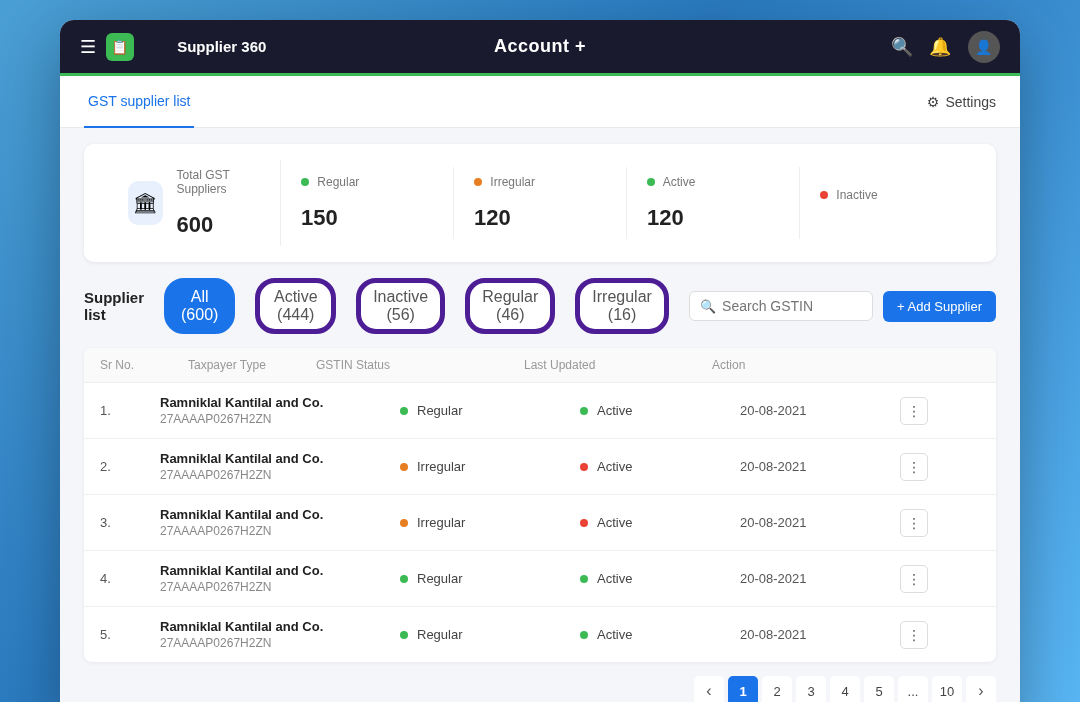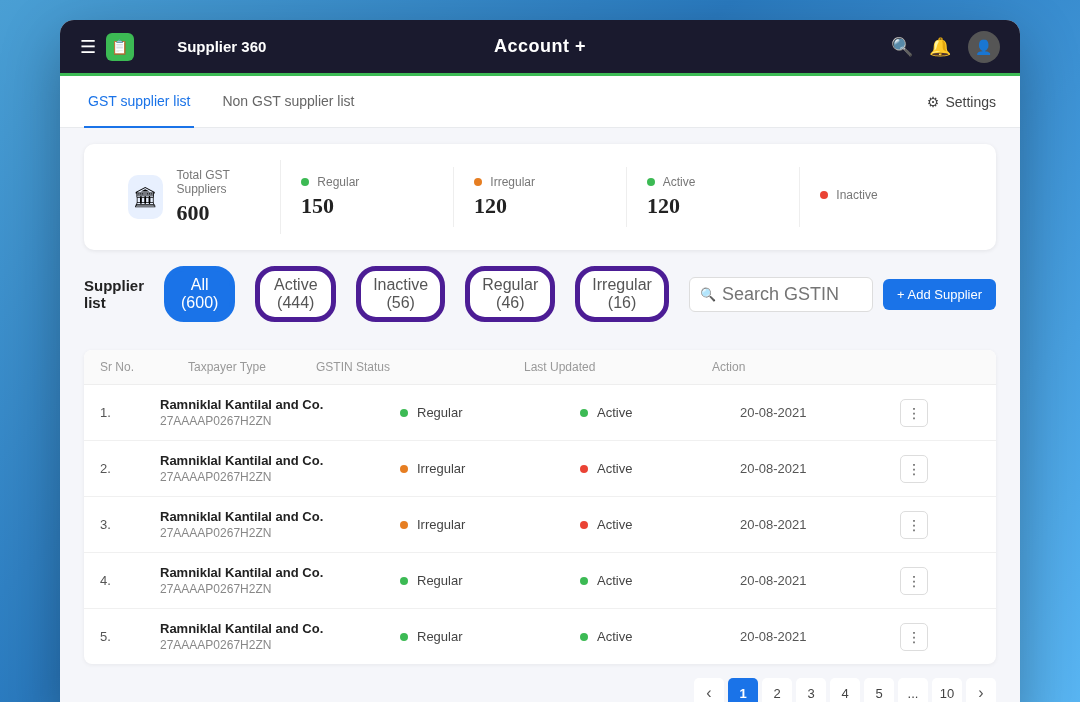--- a/index.html
+++ b/index.html
@@ -149,47 +149,46 @@
       background: #e8f0fe;
       border-radius: 10px;
       display: flex;
       align-items: center;
       justify-content: center;
       font-size: 20px;
     }
     .stat-label {
       font-size: 12px;
       color: #777;
-      margin-bottom: 4px;
+      margin-bottom: 16px;
     }
     .stat-value {
       font-size: 22px;
       font-weight: 700;
       color: #222;
-      font-family: Liberation Serif, serif;
     }
     .stat-dot {
       display: inline-block;
       width: 8px;
       height: 8px;
       border-radius: 50%;
       margin-right: 5px;
     }
     .dot-green { background: #3cba54; }
     .dot-red { background: #ea4335; }
     .dot-orange { background: #e67e22; }
     
     .supplier-section {
       padding: 0 24px 16px;
     }
     .list-header {
       display: flex;
       align-items: center;
       gap: 20px;
-      margin-bottom: 28px;
+      margin-bottom: 14px;
       justify-content: center;
     }
     .list-title {
       font-size: 15px;
       font-weight: 600;
       color: #222;
     }
     .filter-btn {
       padding: 5px 12px;
       border-radius: 20px;
@@ -215,21 +214,21 @@
       align-items: center;
       background: #fff;
       border: 1px solid #ddd;
       border-radius: 6px;
       padding: 6px 10px;
       gap: 6px;
     }
     .search-box input {
       border: none;
       outline: none;
-      font-size: 18px;
+      font-size: 14px;
       color: #15803d;
       width: 140px;
       background: transparent;
     }
     .add-btn {
       background: #1a73e8;
       color: #fff;
       border: none;
       padding: 8px 14px;
       border-radius: 6px;
@@ -366,23 +365,20 @@
     <div class="header-right">
       <span class="header-icon">🔍</span>
       <span class="header-icon">🔔</span>
       <div class="avatar">👤</div>
     </div>
   </div>
 
   <div class="tabs-bar">
     <div class="tab active">
       <span>GST supplier list</span>
-    </div>
-    <div class="tab">
-      <span>Non GST supplier list</span>
     </div>
     <div class="tab-settings">
       <span>⚙</span>
       <span>Settings</span>
     </div>
   </div>
 
   <div class="stats-row">
     <div class="stat-item">
       <div class="stat-icon-box">🏛</div>

